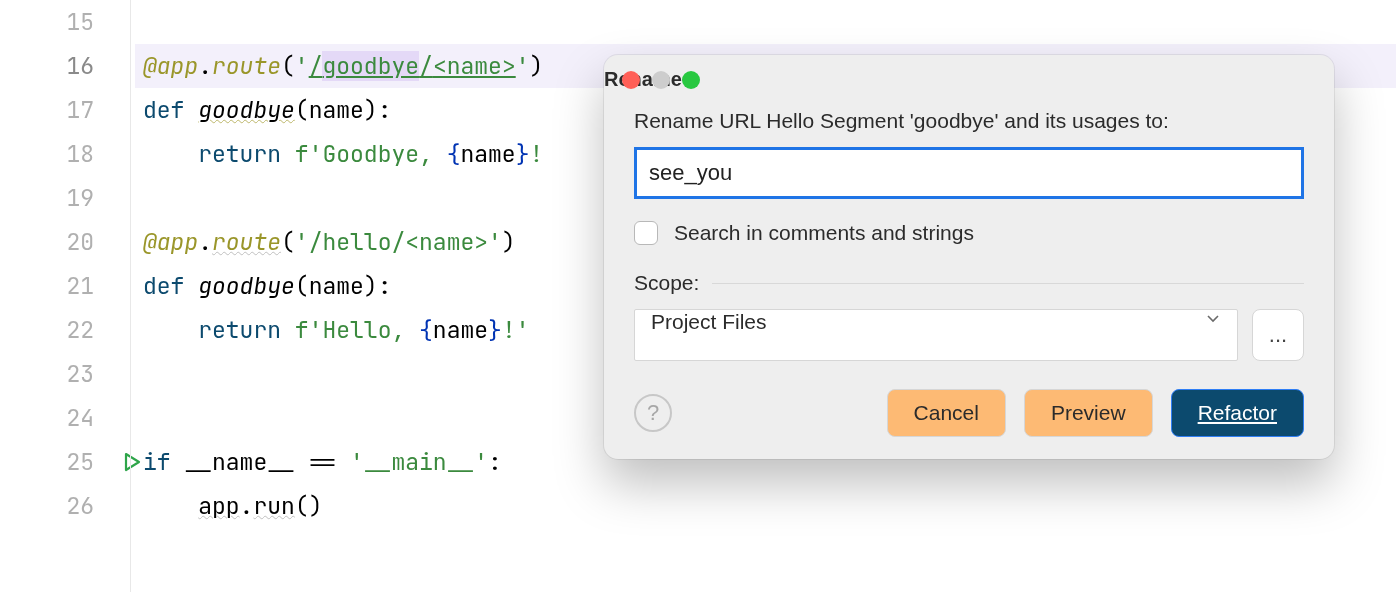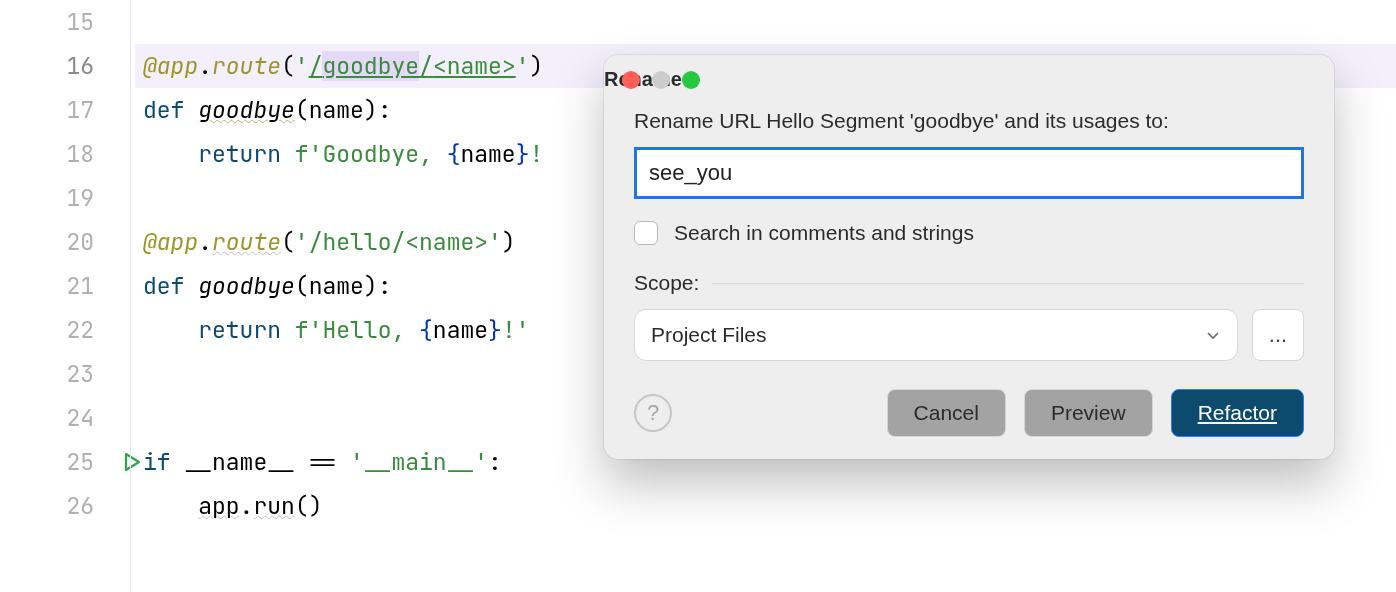--- a/index.html
+++ b/index.html
@@ -176,23 +176,22 @@
     .scope-controls {
       display: flex;
       gap: 14px;
       margin-top: 14px;
     }
     .scope-select {
       flex: 1;
       height: 52px;
       background: #fff;
       border: 1px solid #d6d6d6;
-      border-radius: 12px;
-      display: flex;
-      align-items: center;
+      border-radius: 2px;
+      display: flex;
       justify-content: space-between;
       padding: 0 16px;
       font-size: 21px;
       color: #2b2b2b;
     }
     .scope-more {
       width: 52px;
       height: 52px;
       background: #fff;
       border: 1px solid #d6d6d6;
@@ -224,21 +223,21 @@
     .footer-spacer { flex: 1; }
     .btn {
       height: 48px;
       padding: 0 26px;
       border-radius: 8px;
       font-size: 21px;
       display: flex;
       align-items: center;
       justify-content: center;
       border: 1px solid #d6d6d6;
-      background: #a3a3a3;
+      background: #fdba74;
       color: #2b2b2b;
     }
     .btn.primary {
       background: #0c4a6e;
       border-color: #2f7ef5;
       color: #fff;
       text-decoration: underline;
     }
     .chevron-down-icon svg { display: block; }
   </style>

